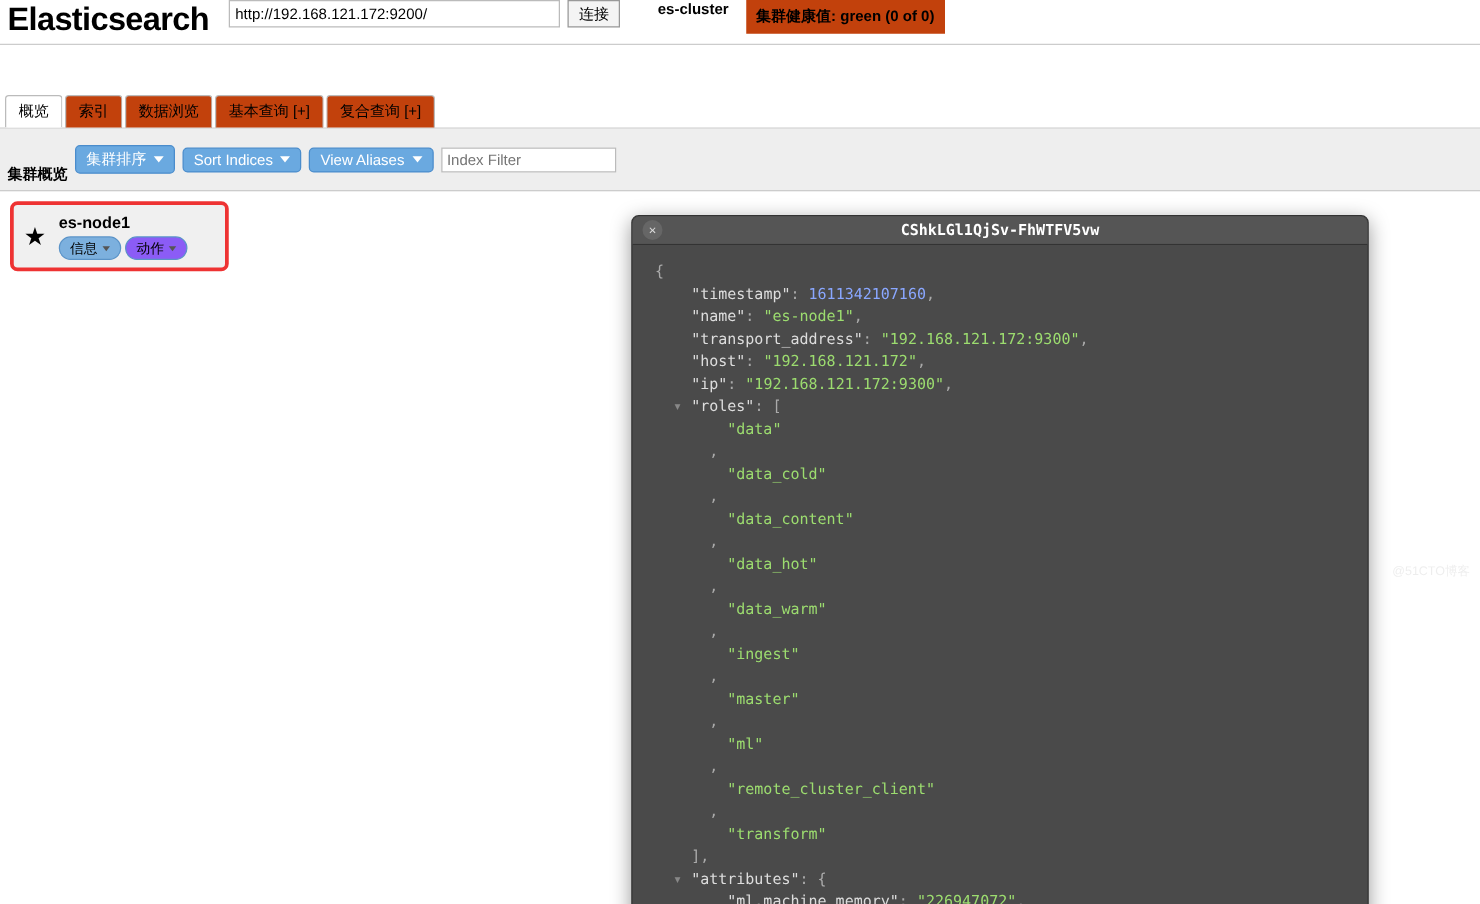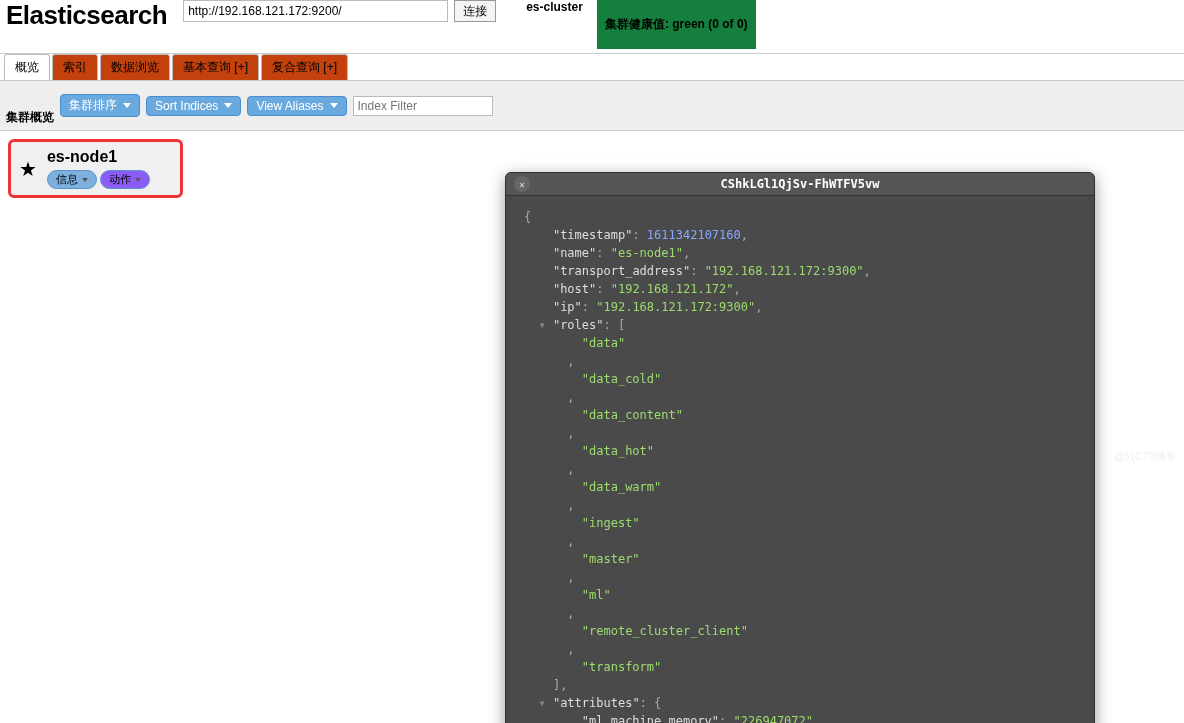--- a/index.html
+++ b/index.html
@@ -4,38 +4,38 @@
 <style>
   * { box-sizing: border-box; margin: 0; padding: 0; }
   body { font-family: Arial, Helvetica, sans-serif; font-size: 12px; background: #fff; color: #000; }
   
   
   .header { display: flex; align-items: flex-start; gap: 6px; padding: 0 6px 4px 6px; border-bottom: 1px solid #ccc; }
   .logo { font-size: 26px; font-weight: bold; letter-spacing: -0.5px; padding-right: 10px; }
   .url-input { width: 265px; height: 22px; padding: 2px 4px; border: 1px solid #bbb; font-size: 12px; }
   .connect-btn { height: 22px; padding: 2px 8px; border: 1px solid #999; background: #f4f4f4; cursor: pointer; font-size: 12px; font-family: Liberation Mono, monospace; }
   .cluster-name { font-weight: bold; padding: 0 8px; margin-left: 16px; }
-  .health { background: #15803d; color: #000; font-weight: bold; padding: 16px 8px; }
+  .health { background: #c2410c; color: #000; font-weight: bold; padding: 5px 8px; }
   
   
-  .tabs { display: flex; border-bottom: 1px solid #ccc; padding-left: 4px; }
+  .tabs { display: flex; border-bottom: 1px solid #ccc; padding-left: 4px; margin-top: 40px; }
   .tab { padding: 4px 10px; border: 1px solid #bbb; border-bottom: none; margin-right: 2px; background: #c2410c; cursor: pointer; font-size: 12px; border-radius: 3px 3px 0 0; }
   .tab.active { background: #fff; }
   
   
   .toolbar { display: flex; align-items: center; gap: 6px; padding: 4px 6px; background: #eee; border-bottom: 1px solid #ccc; }
   .toolbar-label { font-weight: bold; margin-top: 24px; }
   .pill-btn { display: inline-flex; align-items: center; gap: 4px; background: #6aa9e0; color: #fff; border: 1px solid #4a8ccc; border-radius: 4px; padding: 2px 8px; font-size: 12px; cursor: pointer; }
   .pill-btn::after { content: ""; display: inline-block; border-left: 4px solid transparent; border-right: 4px solid transparent; border-top: 5px solid #fff; margin-left: 2px; }
   .filter-input { width: 140px; height: 20px; padding: 2px 4px; border: 1px solid #bbb; font-size: 12px; }
   
   
   .node-card { display: flex; align-items: center; gap: 10px; width: 175px; margin: 8px; padding: 6px 8px; background: #f0f0f0; border: 3px solid #e33; border-radius: 6px; }
   .star { font-size: 20px; color: #000; }
-  .node-name { font-weight: bold; font-size: 16px; margin-bottom: 4px; }
+  .node-name { font-weight: bold; font-size: 13px; margin-bottom: 4px; }
   .small-pill { display: inline-flex; align-items: center; background: #7cb0de; border: 1px solid #5a93c8; border-radius: 10px; padding: 1px 8px; font-size: 11px; cursor: pointer; color: #000; }
   .small-pill.light { background: #8b5cf6; }
   .small-pill::after { content: ""; display: inline-block; border-left: 3px solid transparent; border-right: 3px solid transparent; border-top: 4px solid #555; margin-left: 4px; }
   
   
   .panel { position: absolute; top: 172px; left: 505px; width: 590px; background: #4a4a4a; border: 1px solid #333; border-radius: 6px; color: #ddd; font-family: Consolas, Monaco, monospace; font-size: 12px; box-shadow: 0 4px 16px rgba(0,0,0,0.4); }
   .panel-header { display: flex; align-items: center; justify-content: center; position: relative; padding: 4px 8px; font-weight: bold; color: #fff; background: #555; border-radius: 6px 6px 0 0; border-bottom: 1px solid #333; }
   .close-x { position: absolute; left: 8px; top: 3px; width: 16px; height: 16px; background: #666; border-radius: 50%; display: flex; align-items: center; justify-content: center; cursor: pointer; font-size: 10px; color: #ddd; }
   .panel-body { padding: 12px 18px; line-height: 1.5; white-space: pre; overflow: hidden; }
   .tok-k { color: #ddd; }

